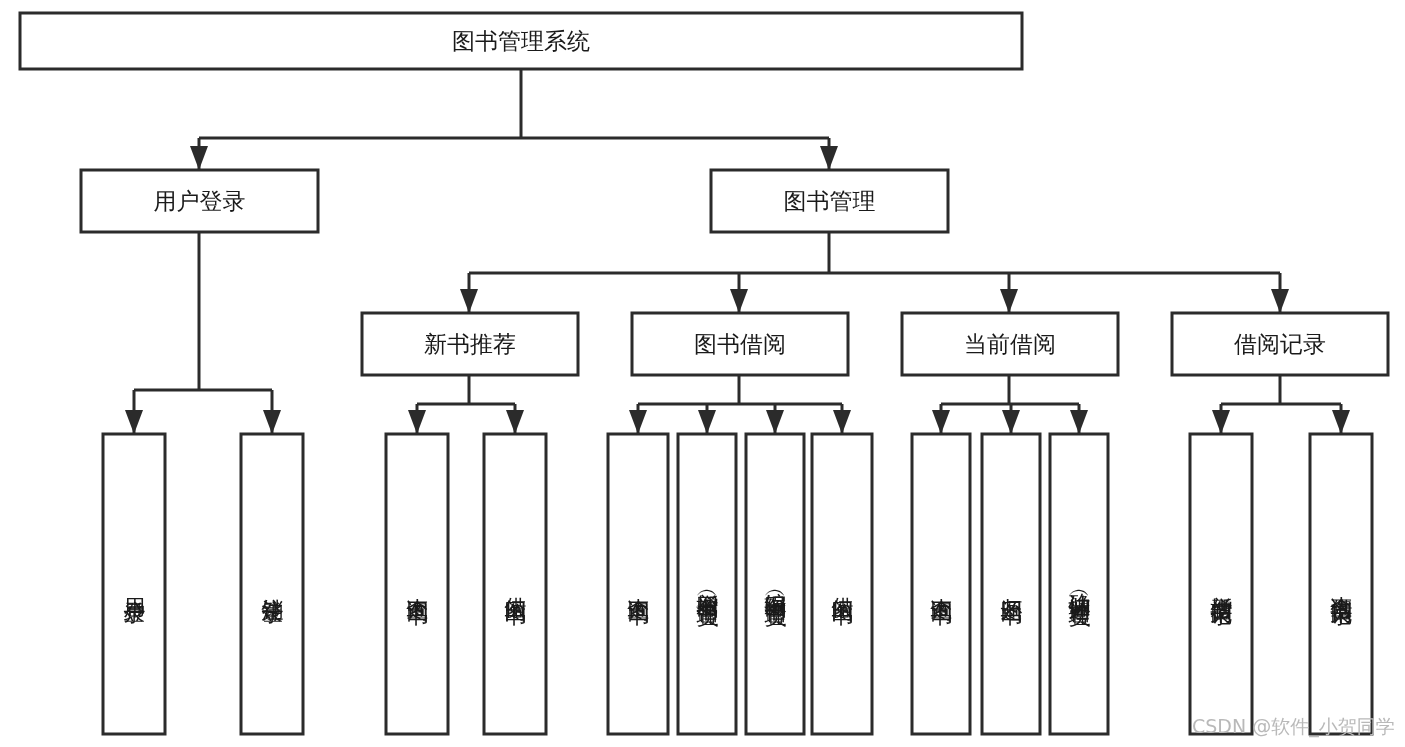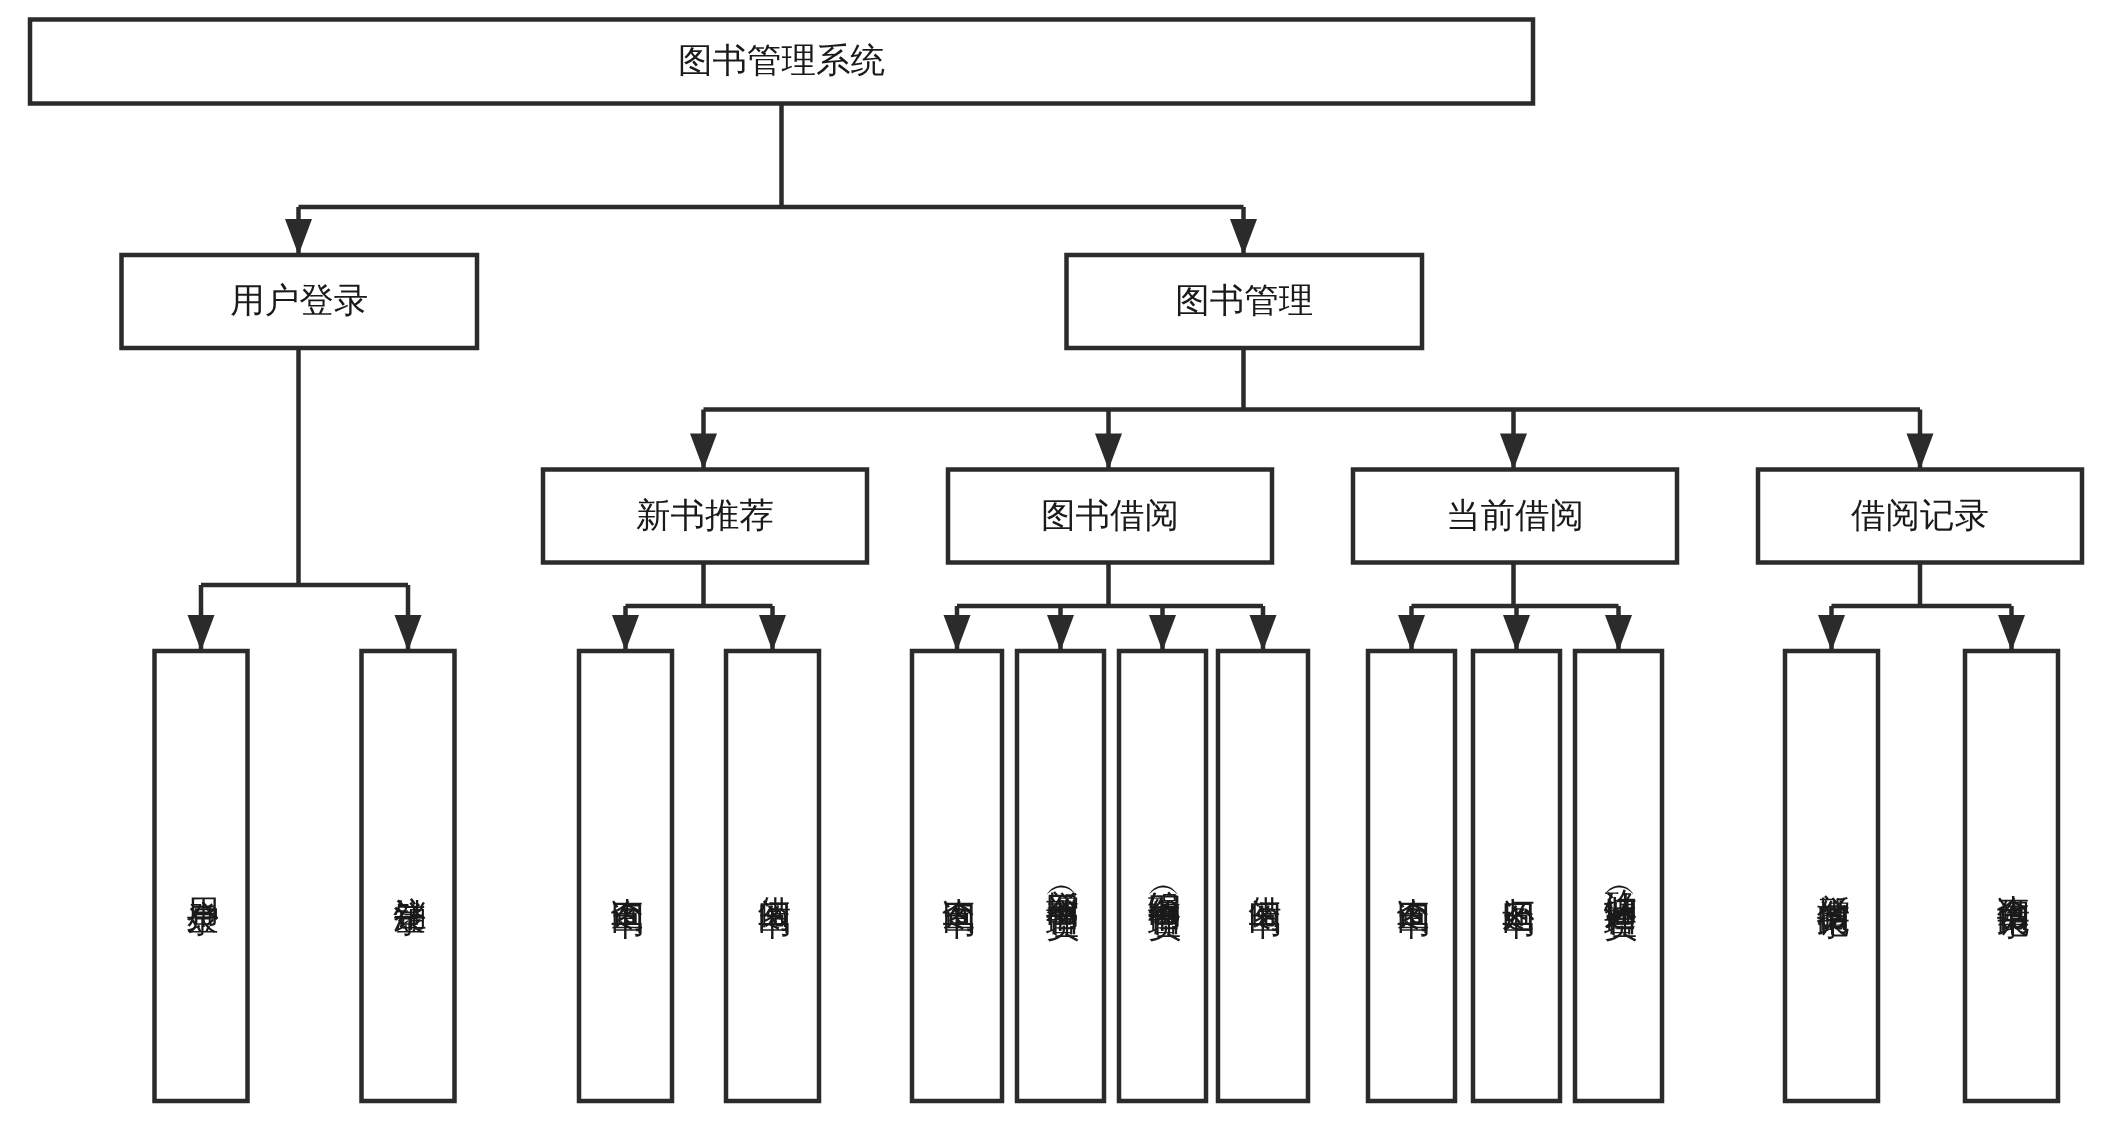--- a/index.html
+++ b/index.html
@@ -168,14 +168,15 @@
       <div class="node-label-v" style="left: 707px; top: 584px;">新增图书（管理员）</div>
       <div class="node-label-v" style="left: 775px; top: 584px;">编辑图书（管理员）</div>
       <div class="node-label-v" style="left: 842px; top: 584px;">借阅图书</div>
       <div class="node-label-v" style="left: 941px; top: 584px;">查询图书</div>
       <div class="node-label-v" style="left: 1011px; top: 584px;">归还图书</div>
       <div class="node-label-v" style="left: 1079px; top: 584px;">确认归还（管理员）</div>
       <div class="node-label-v" style="left: 1221px; top: 584px;">新增借阅记录</div>
       <div class="node-label-v" style="left: 1341px; top: 584px;">查询借阅记录</div>
     </div>
 
+  <div class="watermark" style="left:1192px; top:714px;">CSDN @软件_小贺同学</div>
 
 </div>
 
 </body></html>

